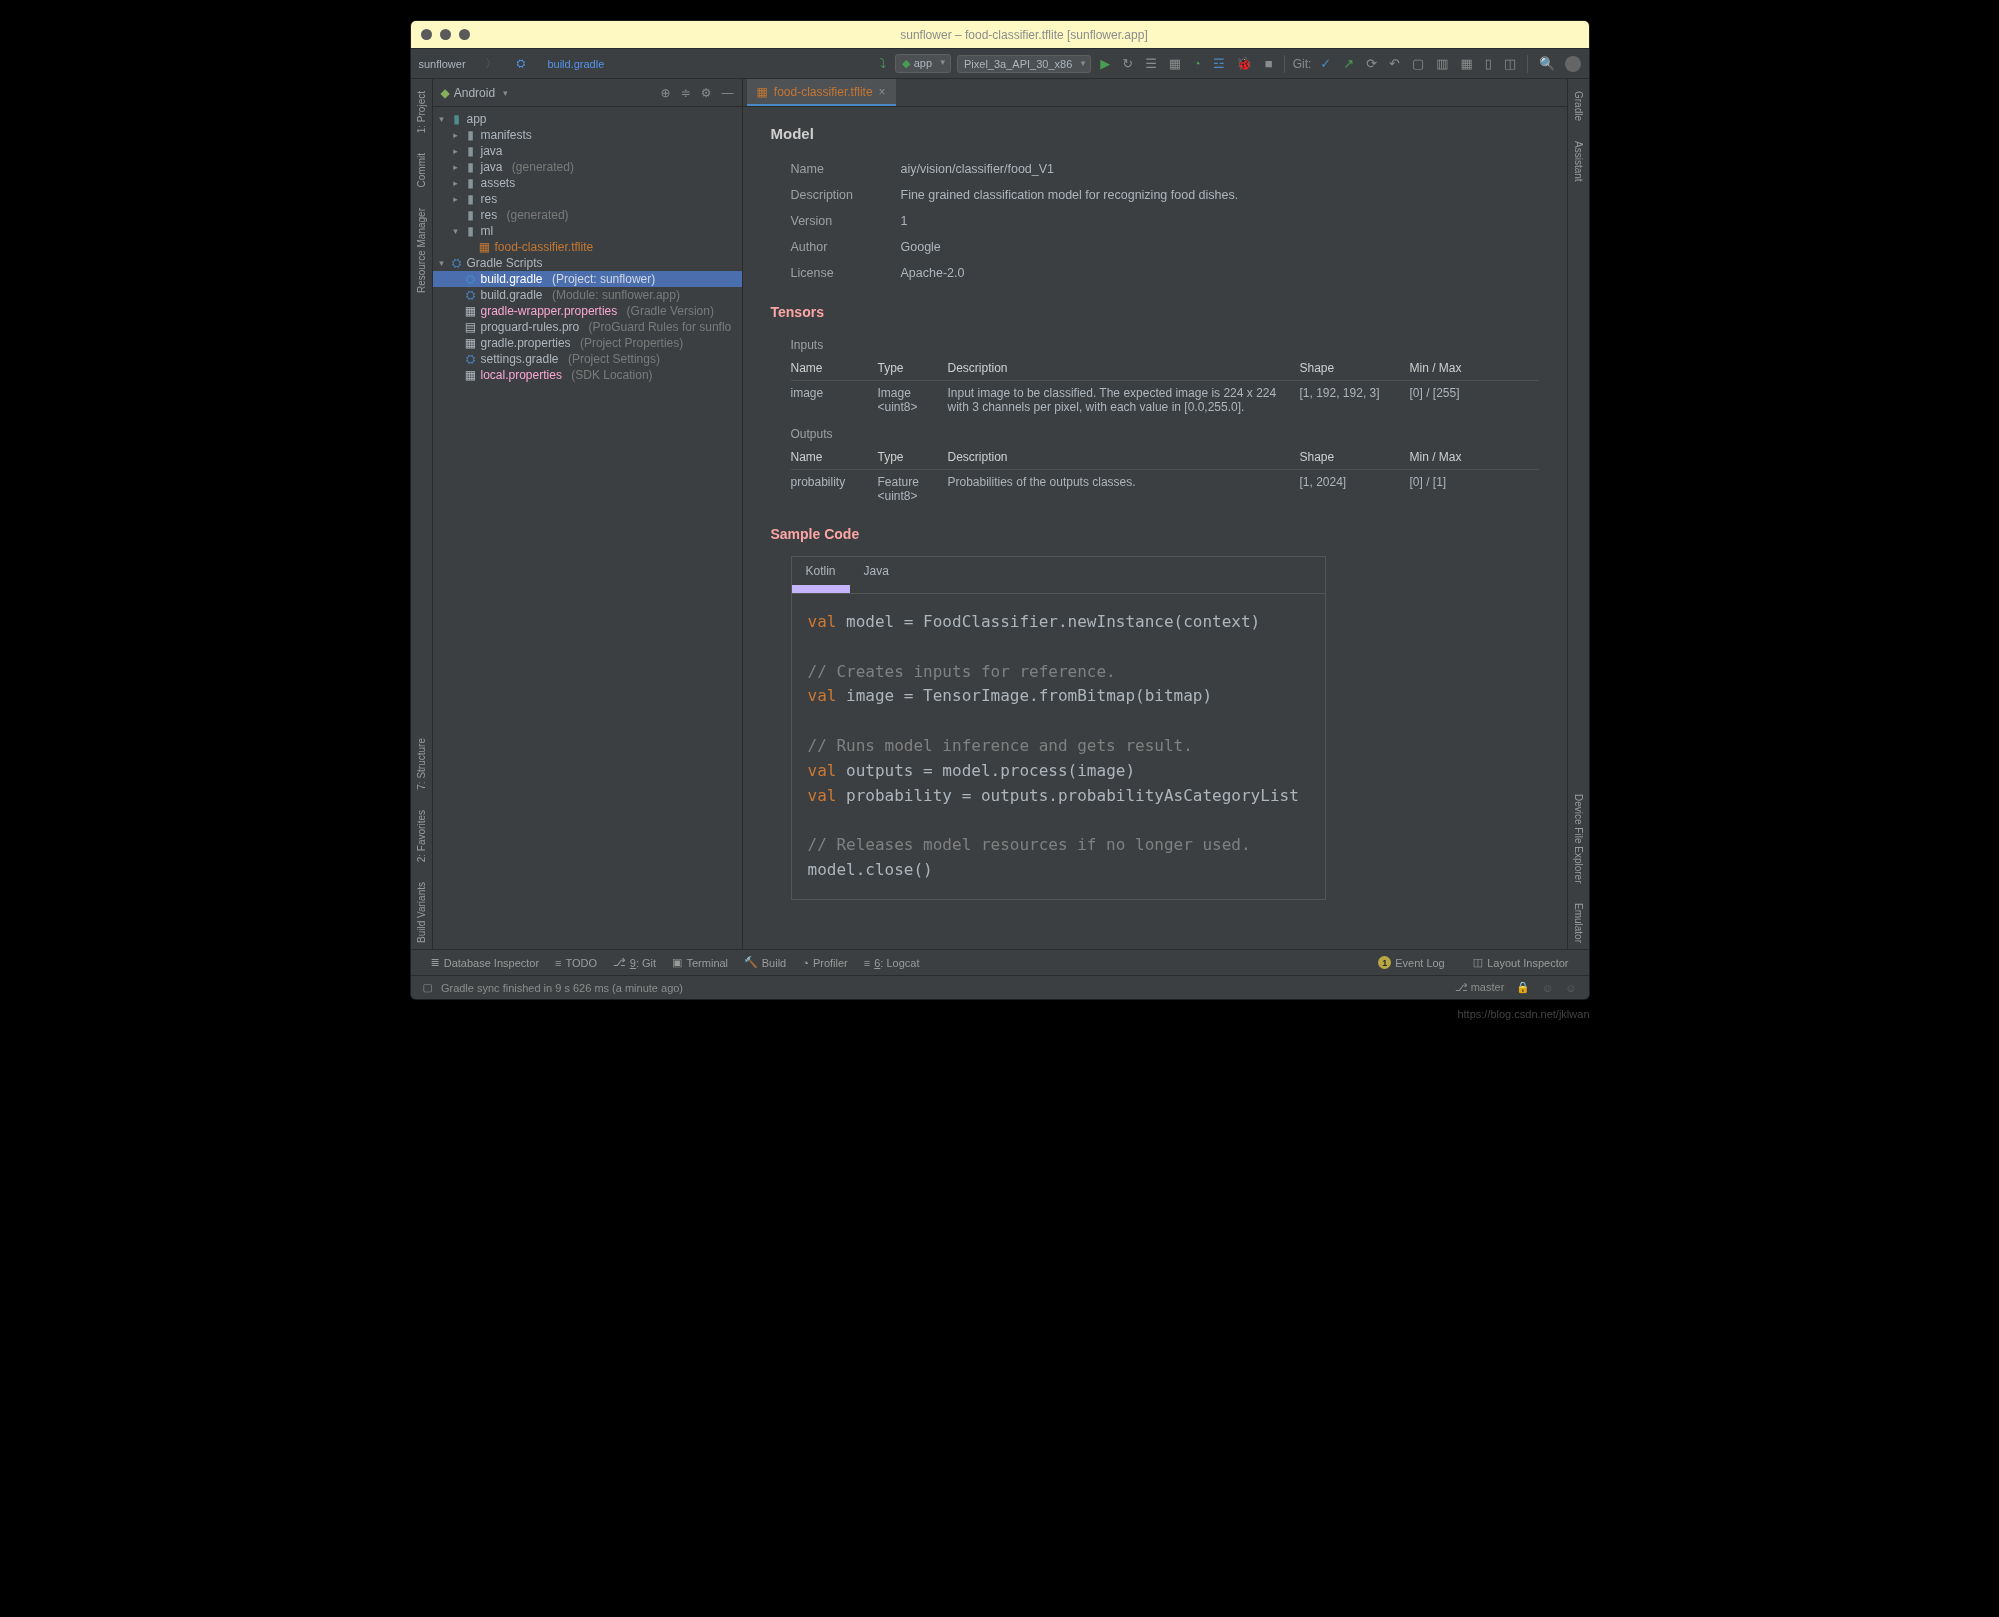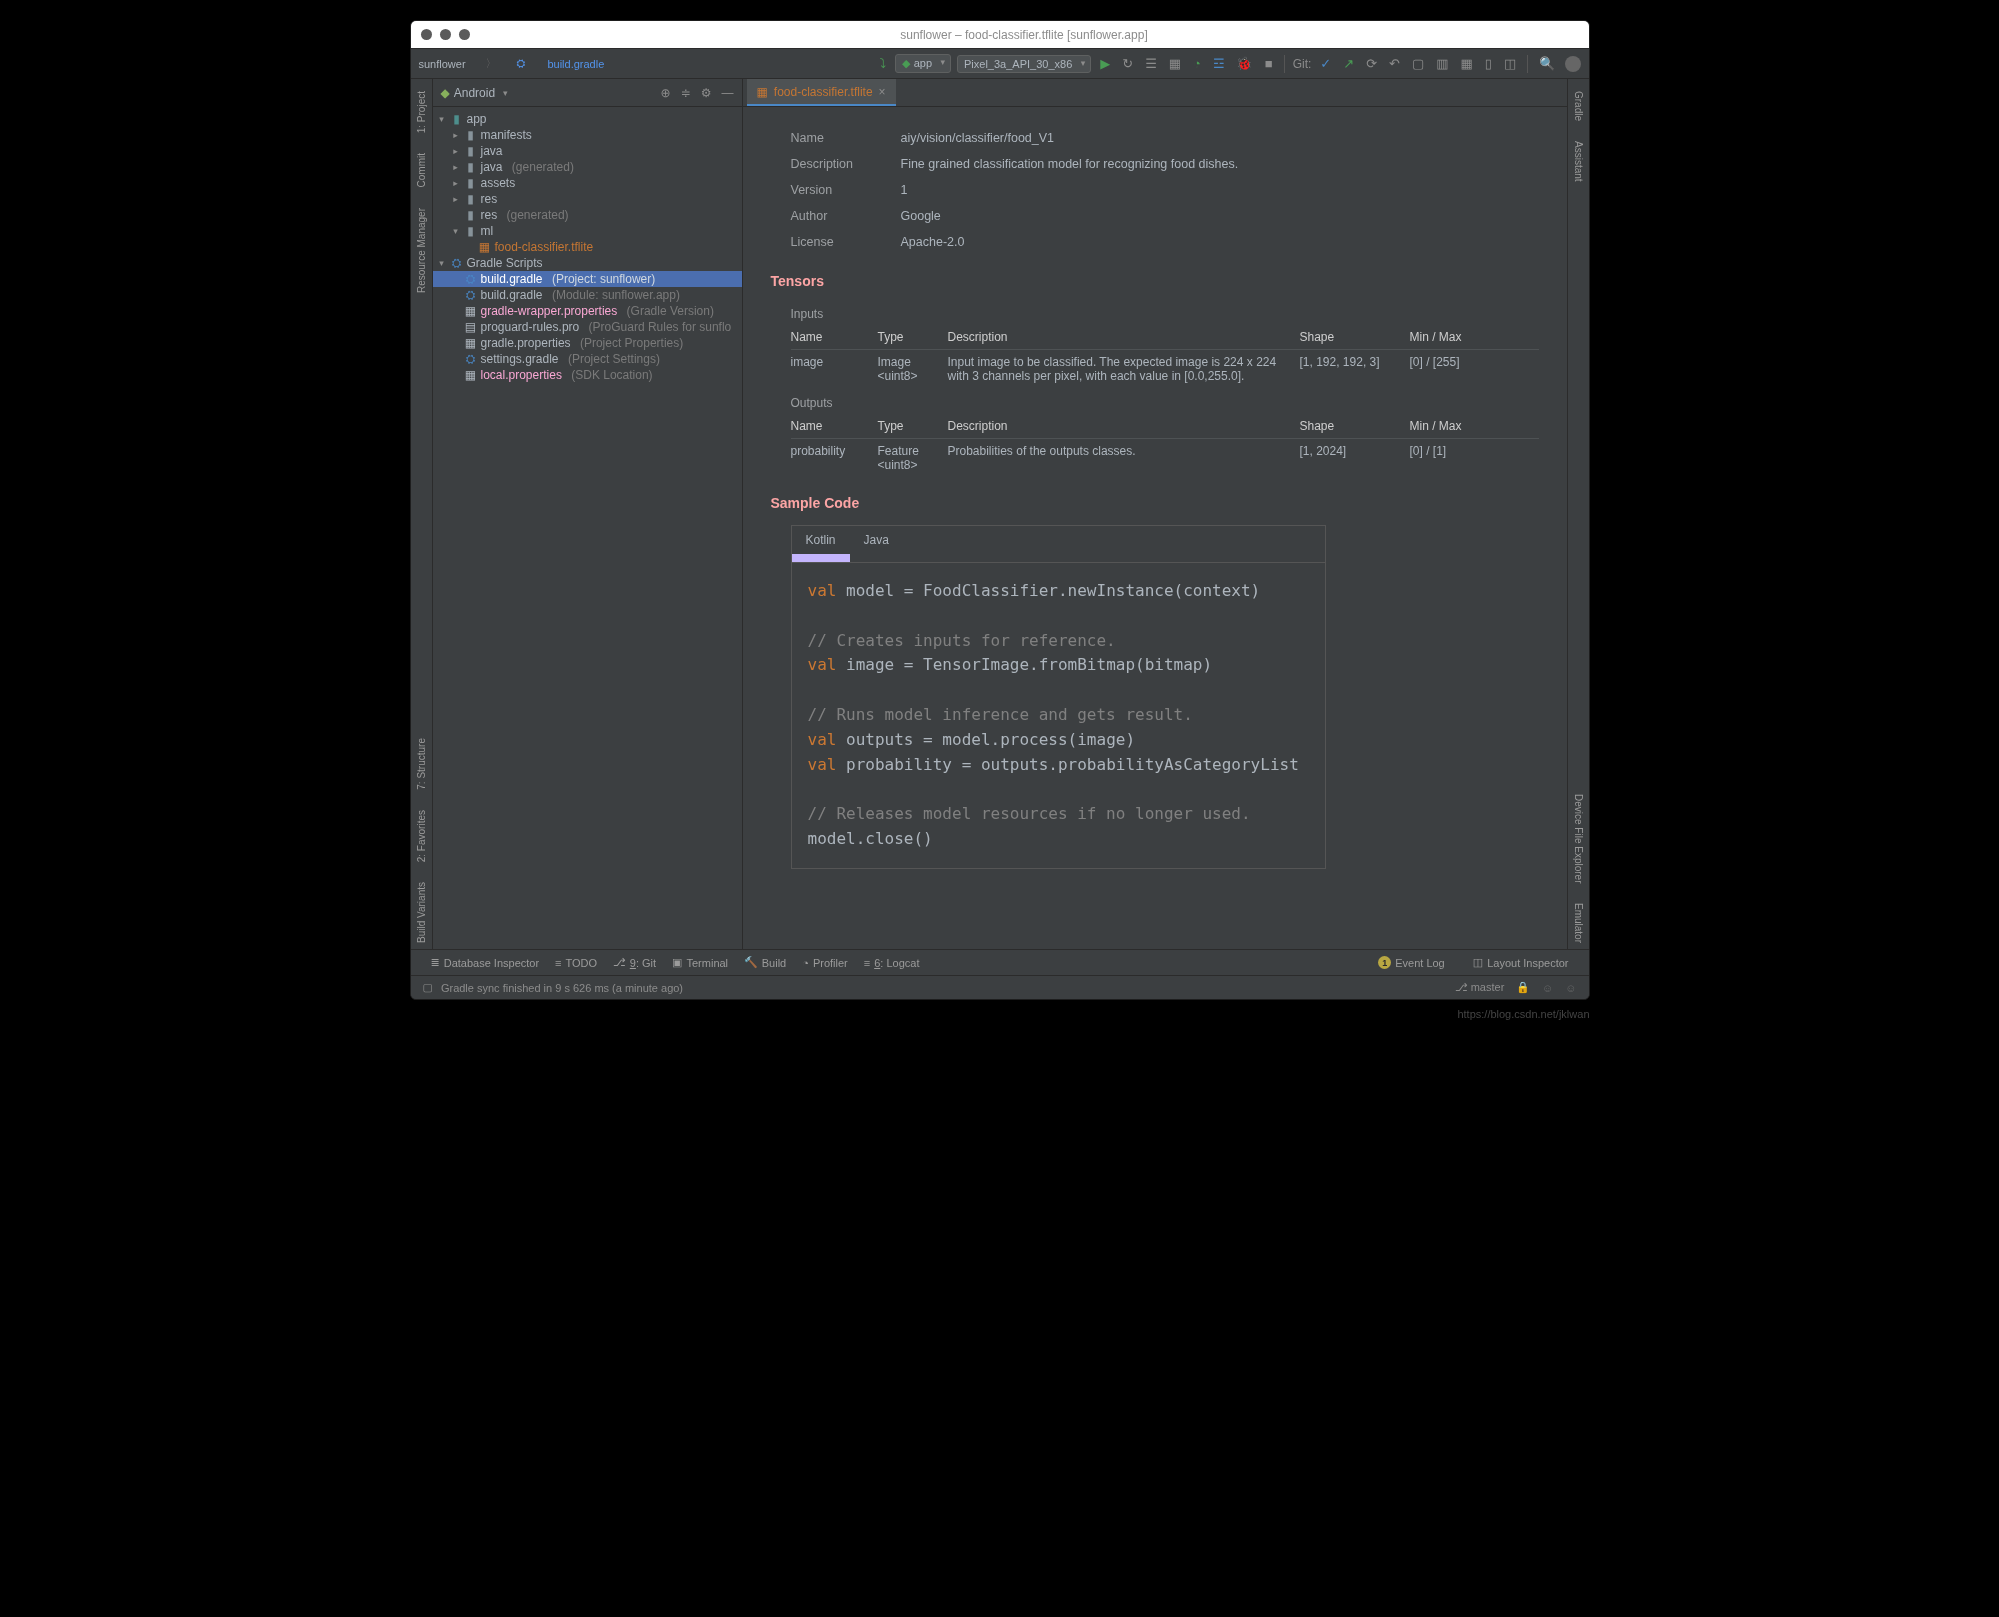--- a/index.html
+++ b/index.html
@@ -16,21 +16,21 @@
 .window {
   width: 1180px;
   background: #3c3f41;
   border-radius: 6px;
   overflow: hidden;
   border: 1px solid #1e1e1e;
 }
 
 .title-bar {
   height: 28px;
-  background: #ffffff;
+  background: #fef9c3;
   display: flex;
   align-items: center;
   padding: 0 10px;
   border-bottom: 1px solid #2b2b2b;
   justify-content: flex-end;
 }
 .traffic-lights { display: flex; gap: 8px; }
 .traffic-lights span { width: 11px; height: 11px; border-radius: 50%; background: #5a5a5a; }
 .title-text { flex: 1; text-align: center; color: #8c8c8c; font-size: 12px; }
 
@@ -329,20 +329,21 @@
 
     <div class="editor">
       <div class="tab-bar">
         <div class="file-tab">
           <span class="orange">▦</span>
           <span class="orange-txt">food-classifier.tflite</span>
           <span class="close">×</span>
         </div>
       </div>
       <div class="content">
+        <div class="h2">Model</div>
         <div class="model-row">
               <span class="label">Name</span>
               <span class="value">aiy/vision/classifier/food_V1</span>
             </div>
         <div class="model-row">
               <span class="label">Description</span>
               <span class="value">Fine grained classification model for recognizing food dishes.</span>
             </div>
         <div class="model-row">
               <span class="label">Version</span>

